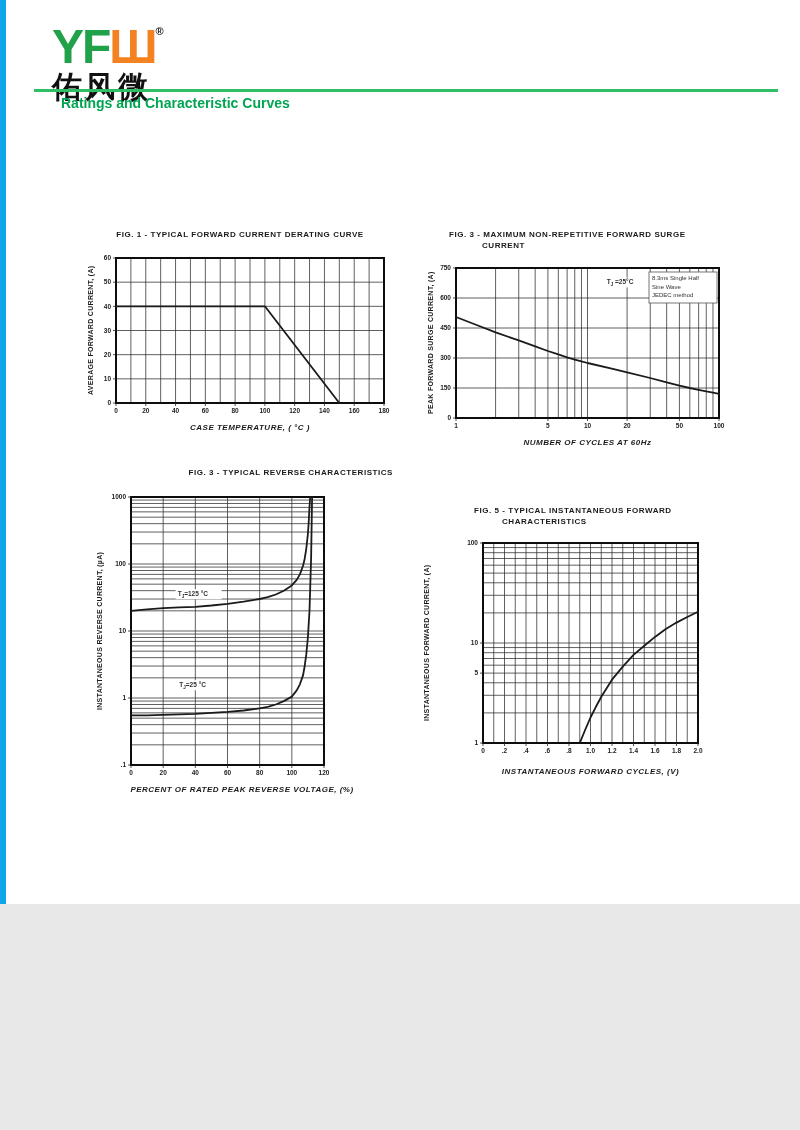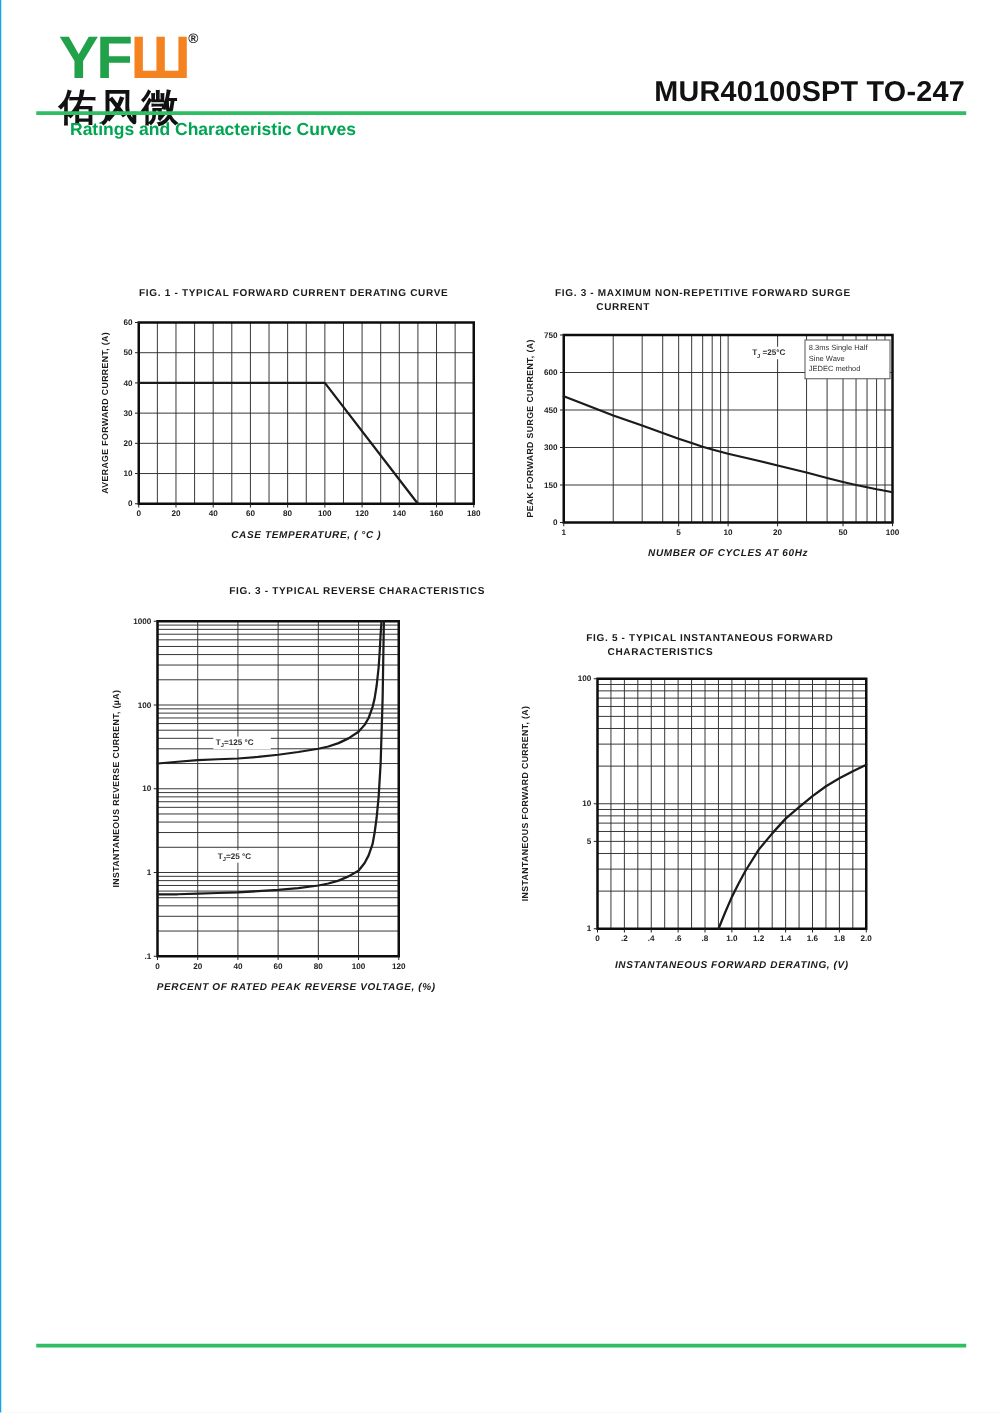--- a/index.html
+++ b/index.html
@@ -1,17 +1,17 @@
 <!DOCTYPE html>
 <html><head>
 <meta charset="utf-8">
 <style>
   * { margin:0; padding:0; box-sizing:border-box; }
   body { background:#e8e8e8; font-family:"Liberation Sans","DejaVu Sans",sans-serif; }
-  #page { position:relative; width:800px; height:1130px; background:#ffffff; overflow:hidden; border-left:1px solid #0ea5e9; }
+  #page { position:relative; width:800px; height:904px; background:#ffffff; overflow:hidden; border-left:6px solid #0ea5e9; }
 
   
   .logo { position:absolute; left:46px; top:8px; }
   .logo-main { font-weight:800; font-size:48px; line-height:46px; letter-spacing:-2px; }
   .logo-yf { color:#22a14b; }
   .logo-w { color:#f58220; }
   .logo-reg { font-weight:700; font-size:11px; color:#222; vertical-align:28px; letter-spacing:0; }
   .logo-cjk { font-weight:700; font-size:30px; line-height:34px; color:#111; letter-spacing:3px; }
   .part-number { position:absolute; top:60px; right:28px; font-weight:700; font-size:23px; color:#111; letter-spacing:0.2px; }
   .rule { position:absolute; left:28px; width:744px; height:3px; background:#2fbe63; }
@@ -39,21 +39,21 @@
   .fig2 .ylabel { left:1px; top:44px; height:150px; }
   .fig2 .xlabel { left:32px; top:214px; width:263px; }
 
   .fig3 { left:85px;  top:428px; width:302px; height:340px; }
   .fig3 .fig-title { left:0; top:4px; width:100%; text-align:right; }
   .fig3 .ylabel { left:3px; top:33px; height:268px; }
   .fig3 .xlabel { left:0; top:321px; width:100%; }
 
   .fig4 { left:410px; top:463px; width:300px; height:292px; }
   .fig4 .t1 { left:58px; top:7px; }
-  .fig4 .t2 { left:75px; top:18px; }
+  .fig4 .t2 { left:86px; top:18px; }
   .fig4 .ylabel { left:5px; top:44px; height:200px; }
   .fig4 .xlabel { left:57px; top:268px; width:235px; }
 
   
   .grid { stroke:#2b2b2b; stroke-width:0.75; }
   .frame { fill:none; stroke:#0d0d0d; stroke-width:2; }
   .tickmark { stroke:#222; stroke-width:0.8; }
   .tick { font:700 6.5px "Liberation Sans","DejaVu Sans",sans-serif; fill:#222; }
   .curve { fill:none; stroke:#1b1b1b; stroke-width:1.8; stroke-linejoin:round; stroke-linecap:round; }
   .anno { font:700 6.5px "Liberation Sans","DejaVu Sans",sans-serif; fill:#333; }
@@ -69,21 +69,20 @@
 </style>
 </head>
 <body>
 
 <div id="page">
 
   <div class="logo">
     <div class="logo-main"><span class="logo-yf">YF</span><span class="logo-w">Ш</span><span class="logo-reg">®</span></div>
     <div class="logo-cjk">佑风微</div>
   </div>
-  <div class="part-number">MUR40100SPT TO-247</div>
   <div class="rule rule-top"></div>
   <div class="section-heading">Ratings and Characteristic Curves</div>
 
   <div class="figure fig1">
     <div class="fig-title">FIG. 1 - TYPICAL FORWARD CURRENT DERATING CURVE</div>
     <div class="ylabel">AVERAGE FORWARD CURRENT, (A)</div>
     <svg width="312" height="215">
         <line x1="32" x2="32" y1="32" y2="177" class="grid"></line>
         <line x1="46.888888888888886" x2="46.888888888888886" y1="32" y2="177" class="grid"></line>
         <line x1="61.77777777777777" x2="61.77777777777777" y1="32" y2="177" class="grid"></line>
@@ -370,18 +369,18 @@
         <line x1="64" x2="67" y1="44" y2="44" class="tickmark"></line>
         <text x="62" y="46.2" class="tick" text-anchor="end">100</text>
         <line x1="64" x2="67" y1="144" y2="144" class="tickmark"></line>
         <text x="62" y="146.2" class="tick" text-anchor="end">10</text>
         <line x1="64" x2="67" y1="174.10299956639813" y2="174.10299956639813" class="tickmark"></line>
         <text x="62" y="176.3029995663981" class="tick" text-anchor="end">5</text>
         <line x1="64" x2="67" y1="244" y2="244" class="tickmark"></line>
         <text x="62" y="246.2" class="tick" text-anchor="end">1</text>
         <polyline points="163.8,244.0 169.1,231.0 174.5,218.5 179.9,207.8 185.3,197.8 196.0,180.7 206.8,167.7 217.5,155.9 228.3,146.7 239.0,137.9 249.8,130.0 260.5,123.6 271.3,118.0 282.0,112.8" class="curve"></polyline>
       </svg>
-    <div class="xlabel">INSTANTANEOUS FORWARD DERATING, (V)</div>
+    <div class="xlabel">INSTANTANEOUS FORWARD CYCLES, (V)</div>
   </div>
 
   <div class="rule rule-bottom"></div>
 
 </div>
 
 </body></html>

